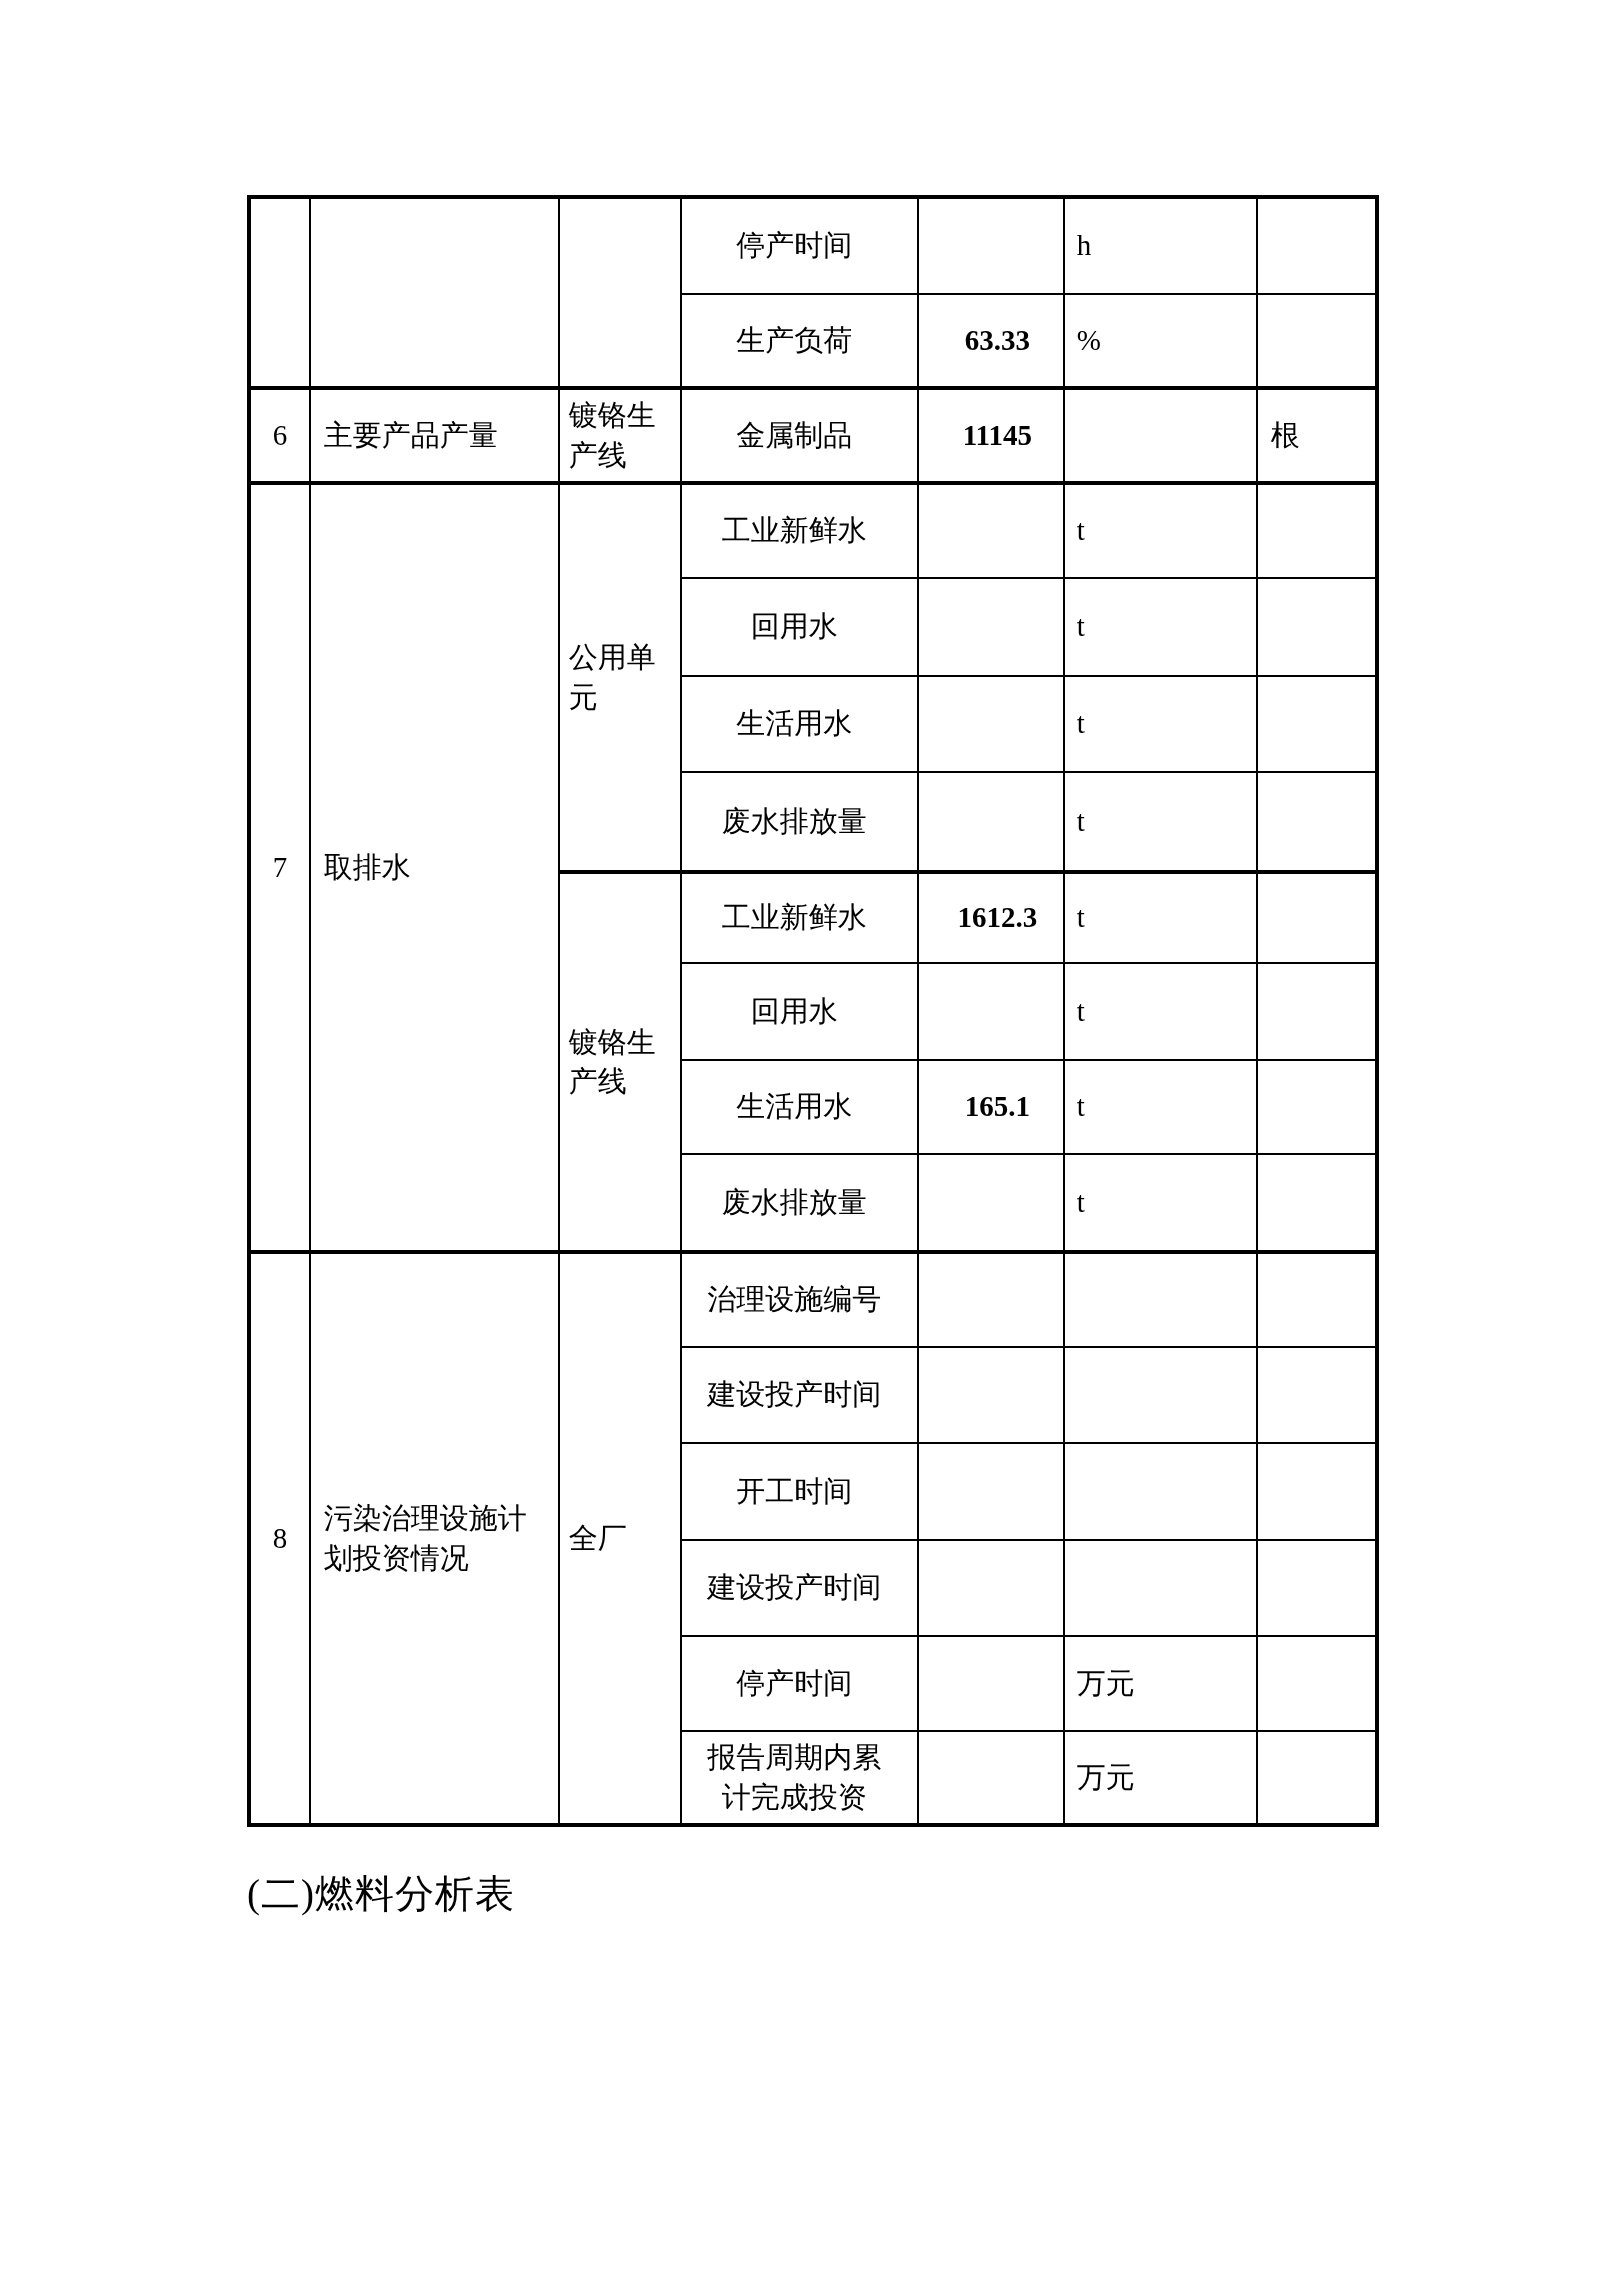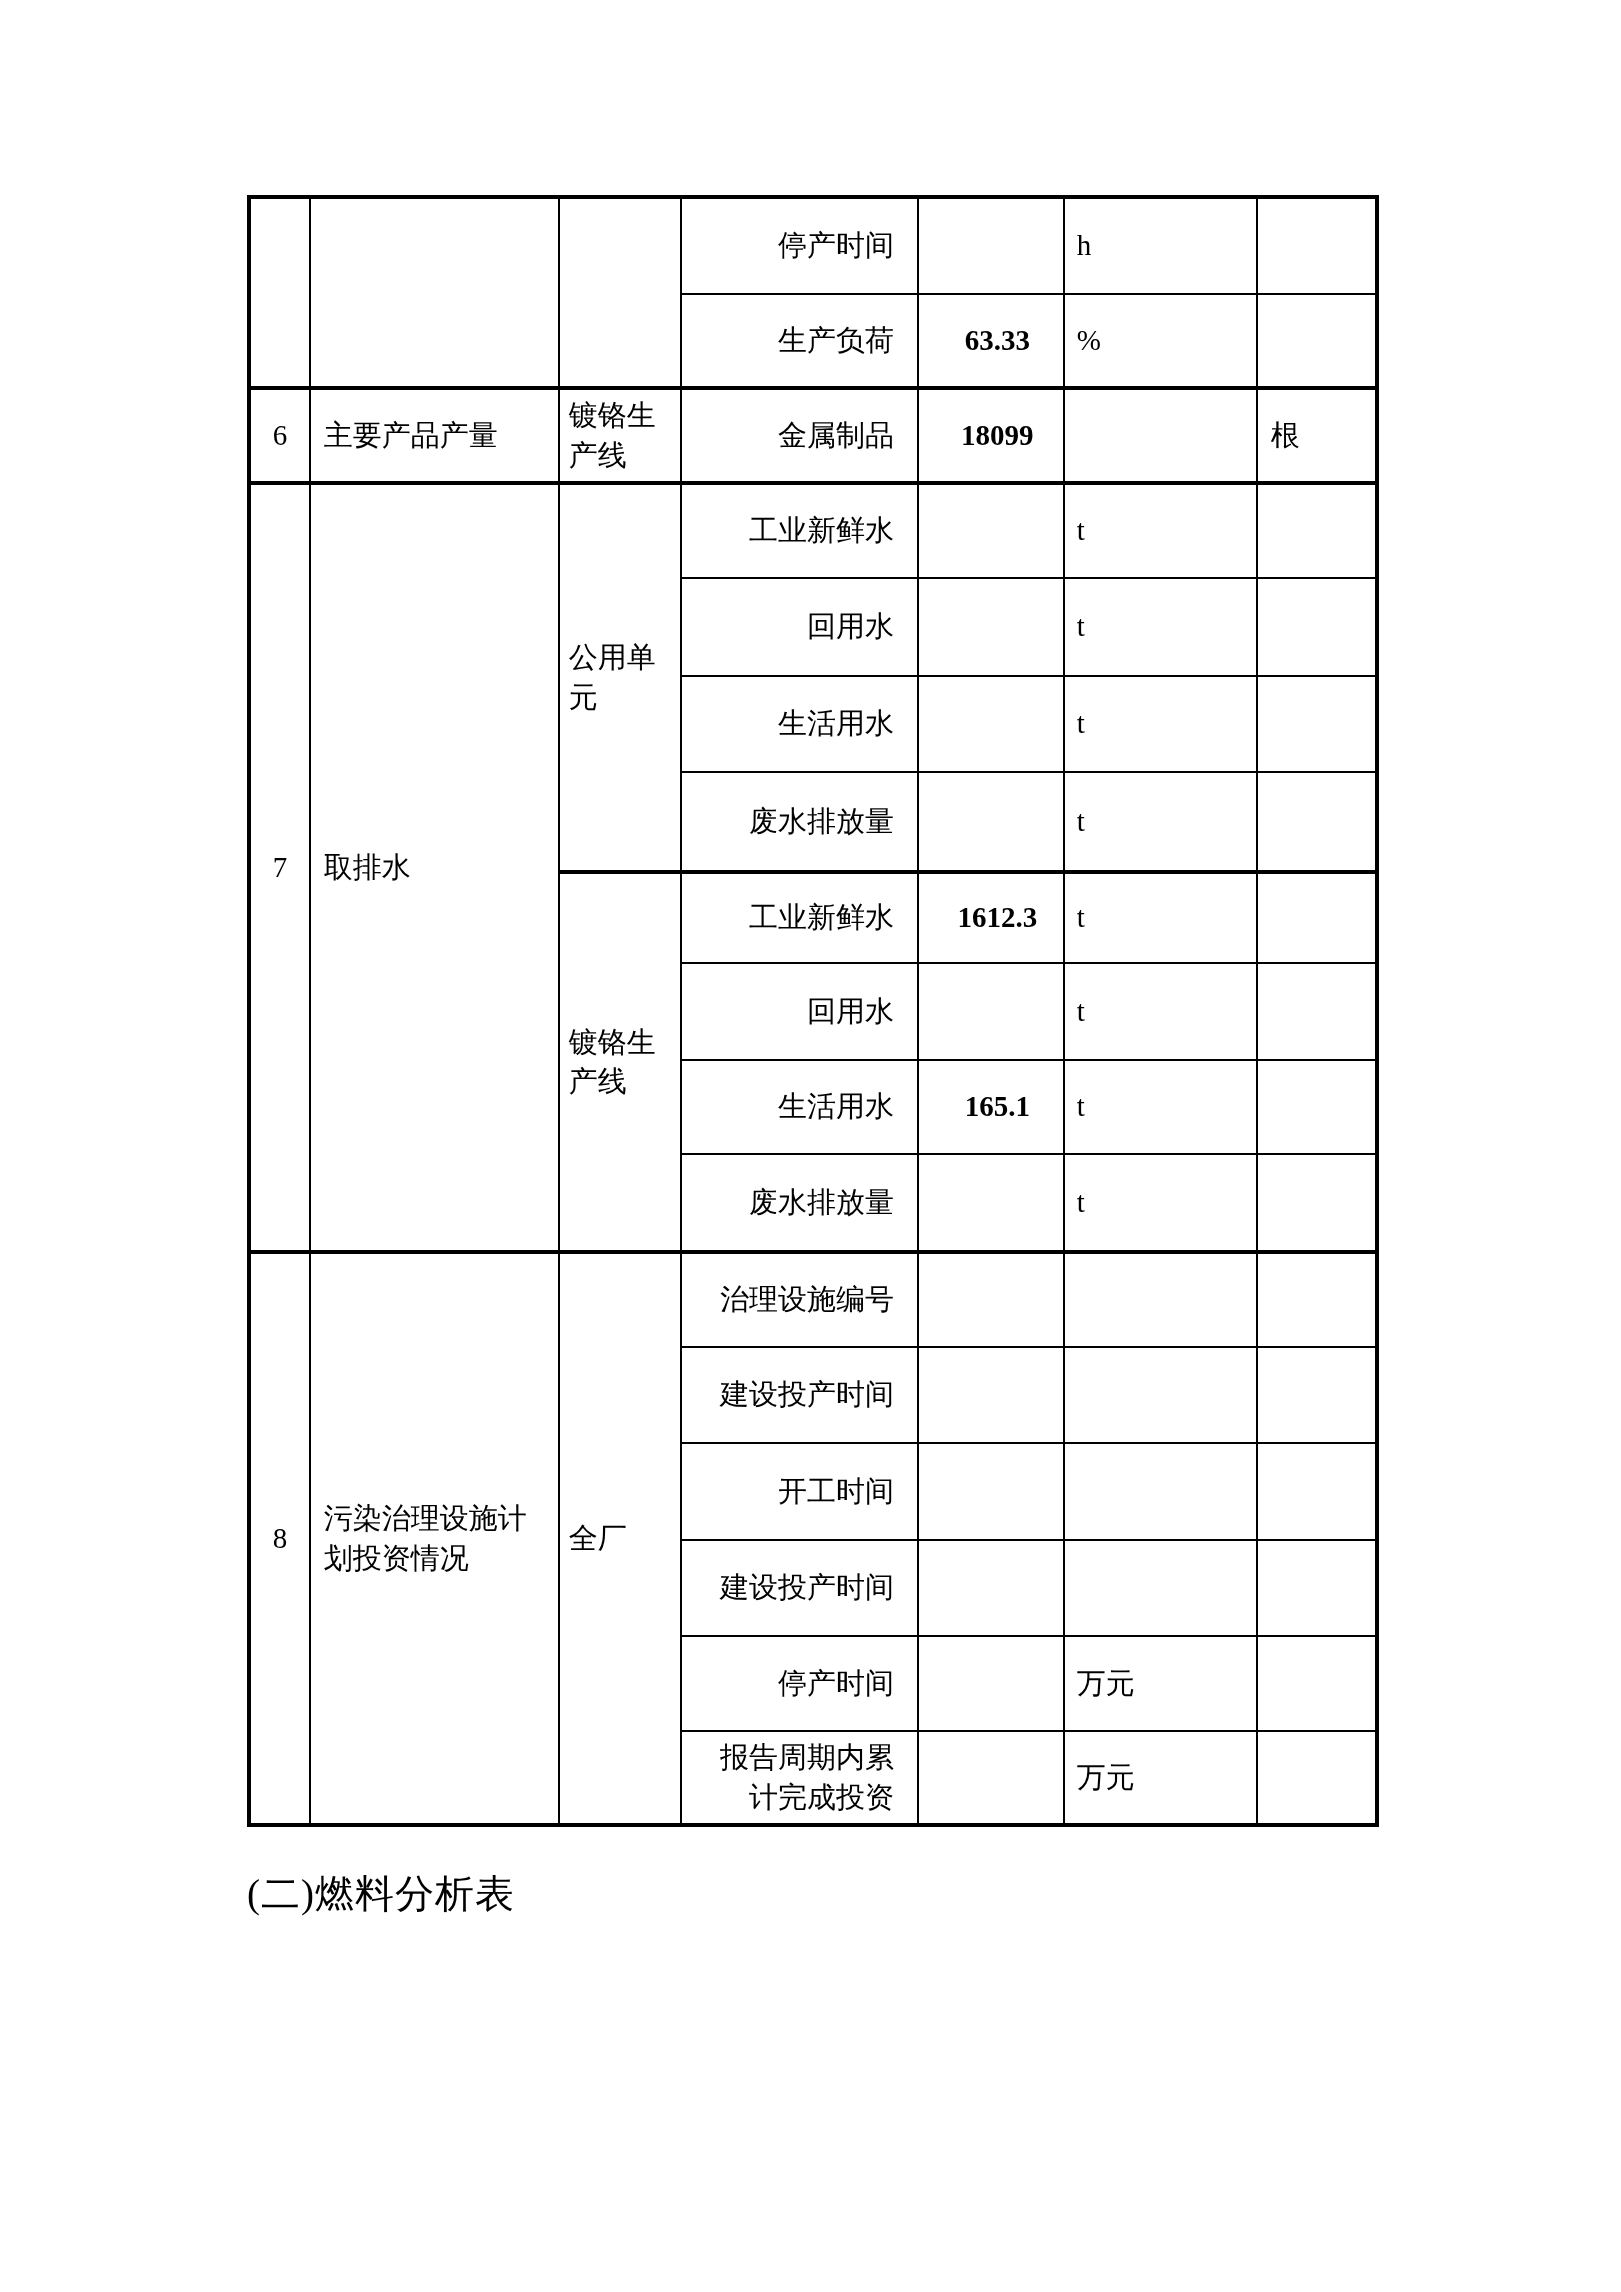--- a/index.html
+++ b/index.html
@@ -27,21 +27,21 @@
     border: 2.9px solid #000000;
     vertical-align: middle;
     word-break: break-all;
     overflow: hidden;
   }
   table.report-table { border: 4.9px solid #000000; }
   tr.sect > td { border-top: 4.9px solid #000000; }
   td.c-no    { text-align: center; }
   td.c-cat   { padding-left: 12.7px; padding-right: 5px; text-align: left; }
   td.c-line  { padding-left: 8.8px;  padding-right: 11px; text-align: left; }
-  td.c-item  { padding-left: 12.7px; padding-right: 23px; text-align: right; }
+  td.c-item  { padding-left: 12.7px; padding-right: 23px; text-align: center; }
   td.c-val   { padding-left: 12.7px; text-align: center; font-weight: bold; }
   td.c-unit  { padding-left: 11.8px; text-align: left; }
   td.c-unit2 { padding-left: 12.7px; text-align: left; }
   .section-heading {
     position: absolute;
     left: 247px;
     top: 1831px;
     font-size: 39px;
     letter-spacing: 1px;
     white-space: nowrap;
@@ -89,21 +89,21 @@
         <td class="c-val">63.33</td>
         <td class="c-unit">%</td>
         <td class="c-unit2"></td>
       </tr>
 
       <tr class="sect" style="height:95px">
         <td class="c-no">6</td>
         <td class="c-cat">主要产品产量</td>
         <td class="c-line">镀铬生产线</td>
         <td class="c-item">金属制品</td>
-        <td class="c-val">18099</td>
+        <td class="c-val">11145</td>
         <td class="c-unit"></td>
         <td class="c-unit2">根</td>
       </tr>
 
       <tr class="sect" style="height:95px">
         <td class="c-no" rowspan="8">7</td>
         <td class="c-cat" rowspan="8">取排水</td>
         <td class="c-line" rowspan="4">公用单元</td>
         <td class="c-item">工业新鲜水</td>
         <td class="c-val"></td>

